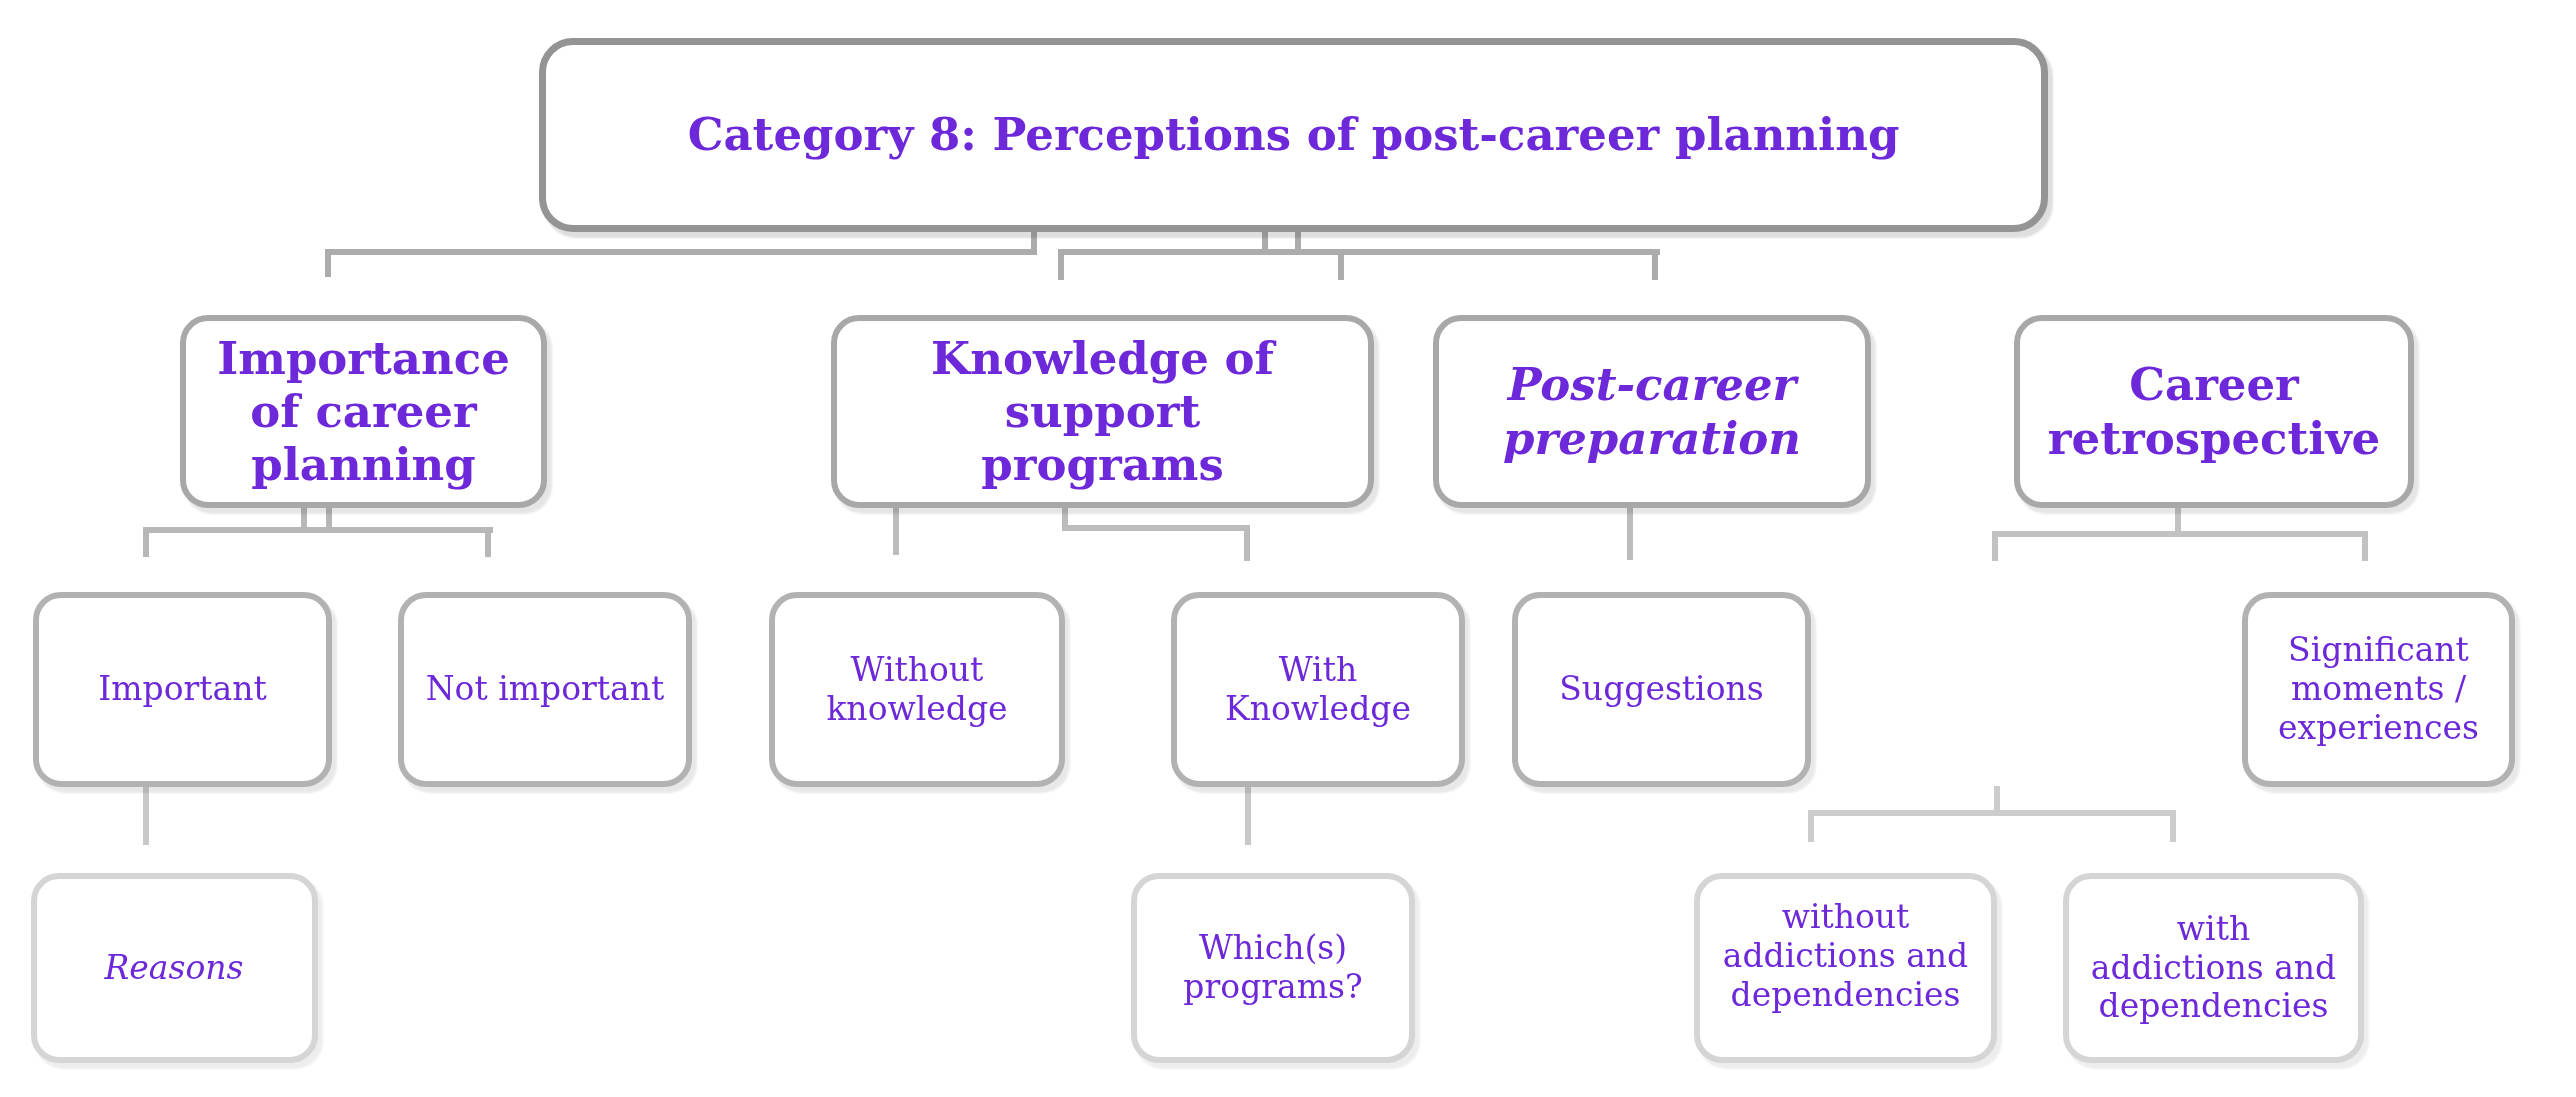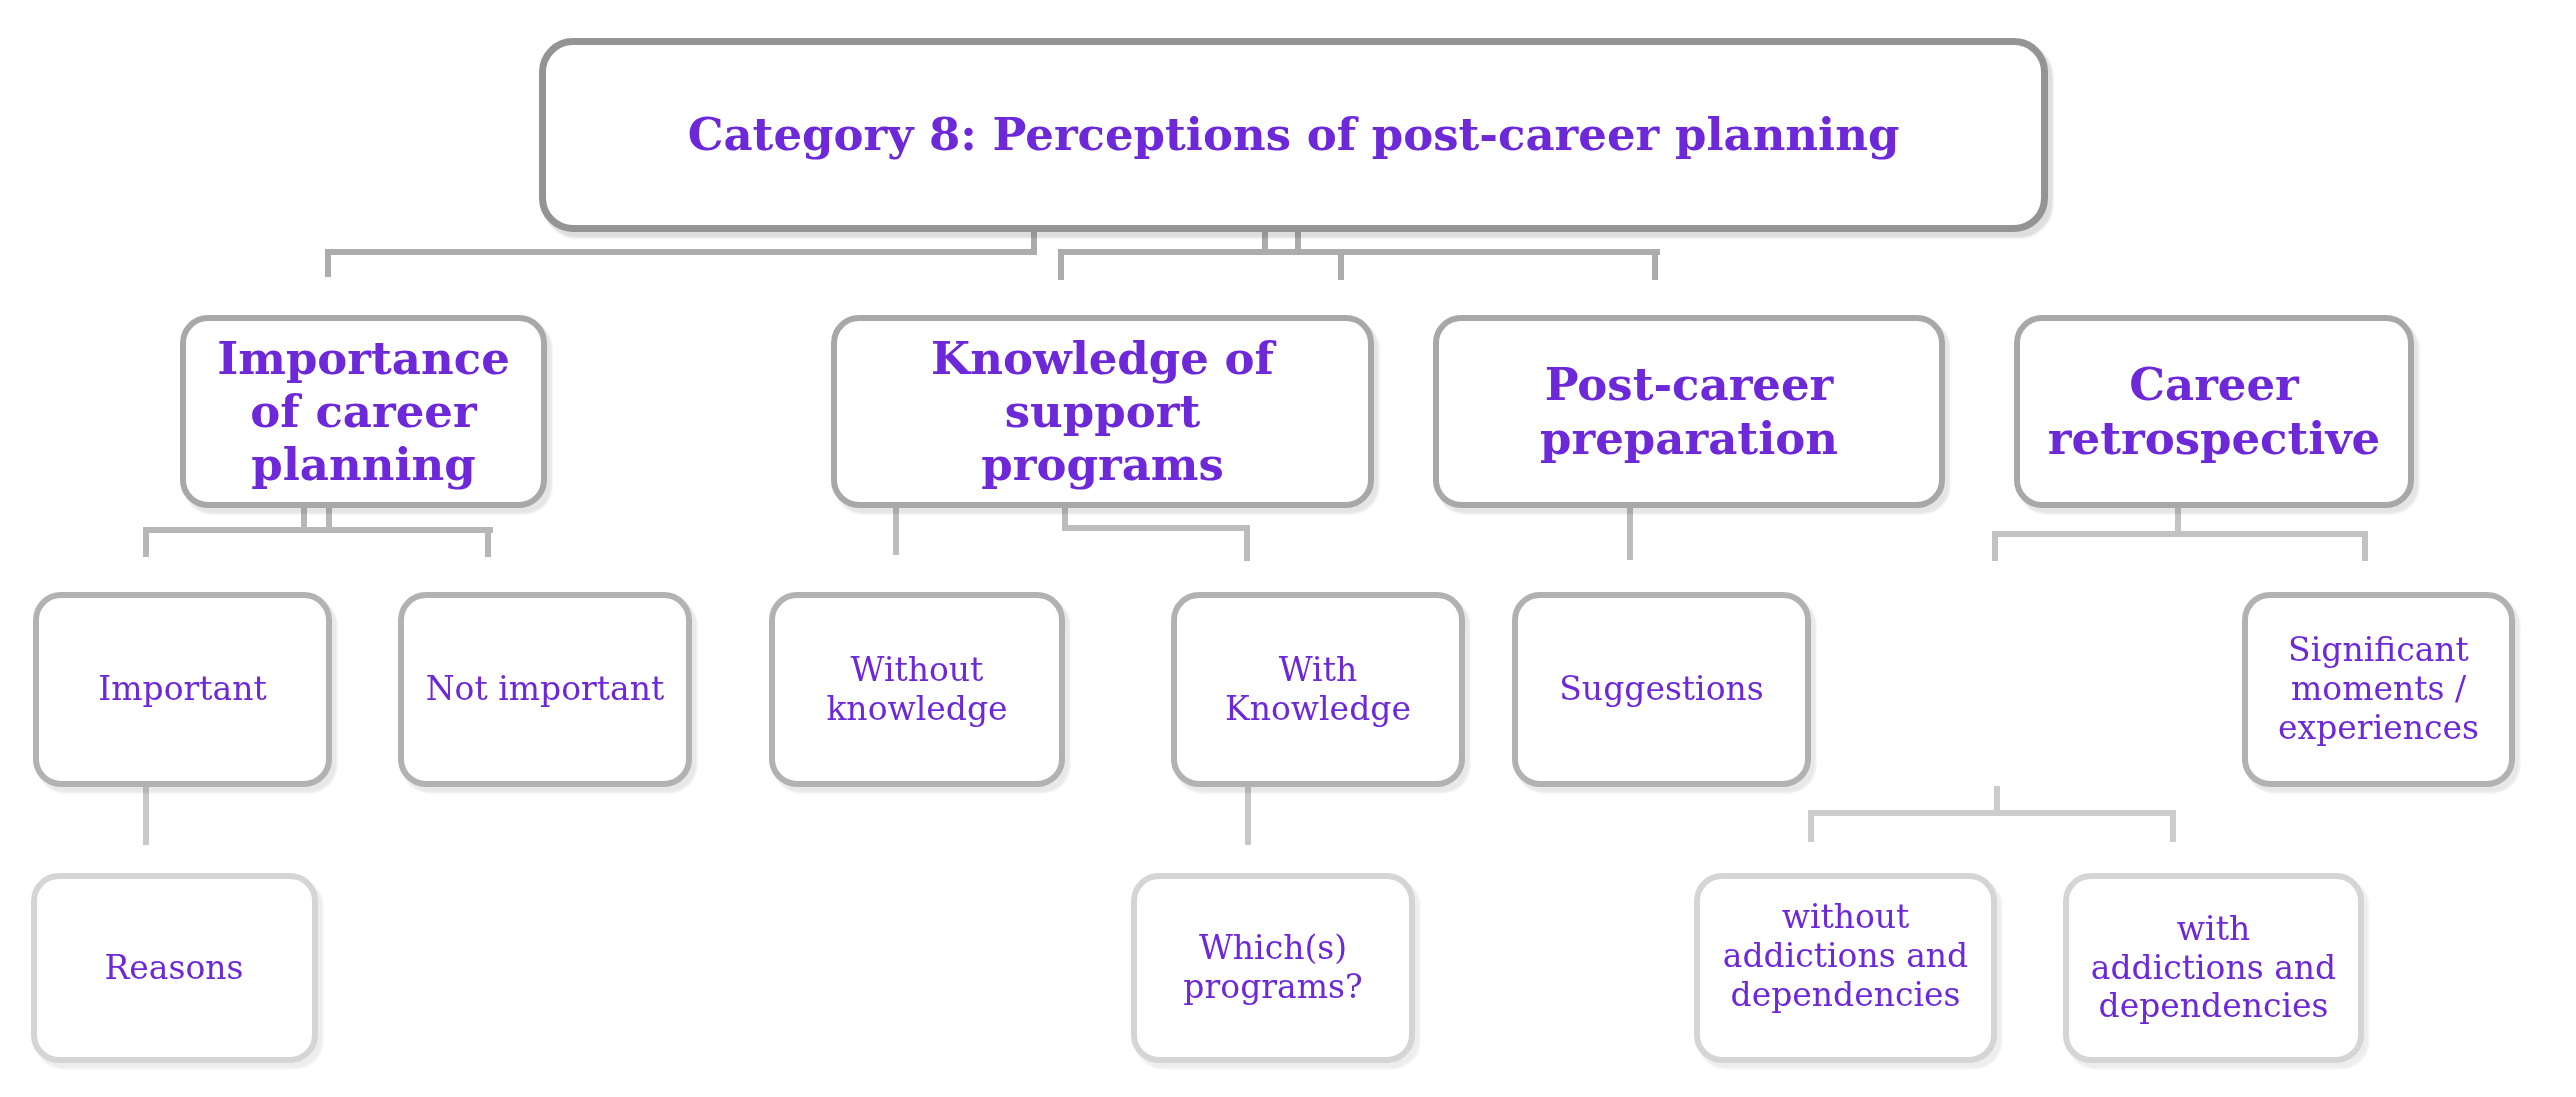--- a/index.html
+++ b/index.html
@@ -13,38 +13,38 @@
   
   .n-title{left:539px;top:38px;width:1509px;height:194px;border:7px solid #949494;
            border-radius:34px;font-size:45px;font-weight:bold;
            box-shadow:4.7px 5.5px 2.3px rgba(0,0,0,0.13);}
 
   
   .lv2{top:315px;height:193px;border:6.3px solid #a8a8a8;border-radius:28px;
        font-size:45px;font-weight:bold;box-shadow:4.7px 5.5px 2.3px rgba(0,0,0,0.10);}
   .n-importance{left:180px;width:367px;}       .n-importance .lbl{max-width:299px;}
   .n-knowledge{left:831px;width:543px;}       .n-knowledge .lbl{max-width:408px;}
-  .n-postcareer{left:1433px;width:512px;}      .n-postcareer .lbl{max-width:450px;}
+  .n-postcareer{left:1433px;width:438px;font-style:italic;}      .n-postcareer .lbl{max-width:450px;}
   .n-retrospective{left:2014px;width:400px;}   .n-retrospective .lbl{max-width:375px;}
 
   
   .lv3{top:592px;height:195px;border:6.3px solid #b2b2b2;border-radius:28px;
        font-size:33px;box-shadow:4.7px 5.5px 2.3px rgba(0,0,0,0.09);}
   .n-important{left:33px;width:299px;}
   .n-notimportant{left:398px;width:294px;}
   .n-withoutknowledge{left:769px;width:296px;} .n-withoutknowledge .lbl{max-width:186px;}
   .n-withknowledge{left:1171px;width:294px;}   .n-withknowledge .lbl{max-width:194px;}
   .n-suggestions{left:1512px;width:299px;}
   .n-addictions{left:1880px;width:301px;}      .n-addictions .lbl{max-width:203px;}
   .n-significant{left:2242px;width:273px;}     .n-significant .lbl{max-width:202px;}
 
   
   .lv4{top:873px;height:190px;border:6.3px solid #d5d5d5;border-radius:28px;
        font-size:33px;box-shadow:4.7px 5.5px 2.3px rgba(0,0,0,0.07);}
-  .n-reasons{left:30.5px;width:287px;}
+  .n-reasons{left:30.5px;width:287px;font-style:italic;}
   .n-which{left:1131px;width:284px;}           .n-which .lbl{max-width:262px;}
   .n-withoutadd{left:1694px;width:303px;align-items:flex-start;padding-top:19px;}
                                                .n-withoutadd .lbl{max-width:249px;}
   .n-withadd{left:2063px;width:301px;}         .n-withadd .lbl{max-width:249px;}
 </style>
 </head>
 <body>
 
 <div id="canvas">
 

